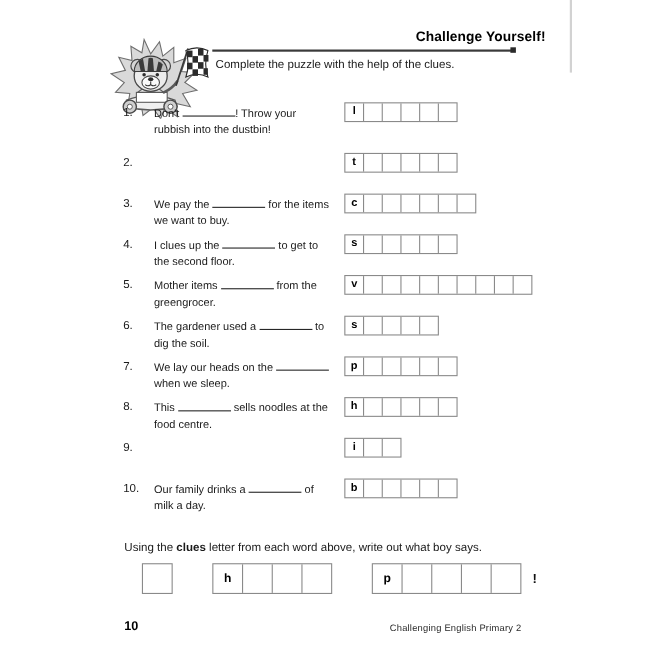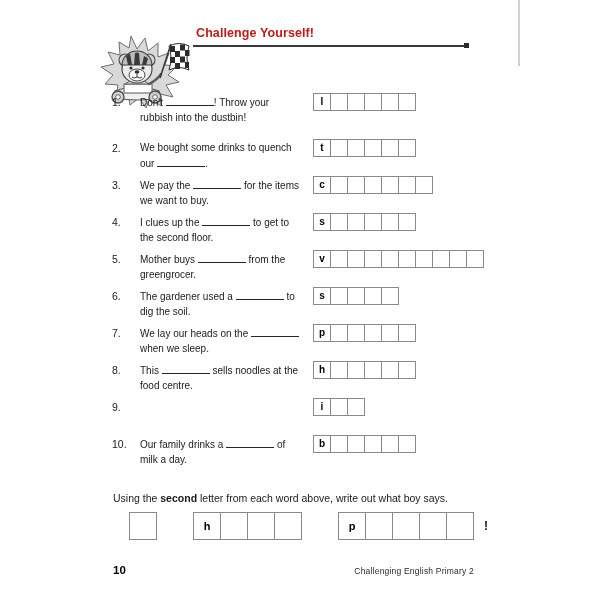--- a/index.html
+++ b/index.html
@@ -46,23 +46,24 @@
   .header-text {
     position: absolute;
     left: 196px;
     top: 8px;
     width: 300px;
   }
   .challenge-title {
     font-size: 12.5px;
     font-weight: bold;
     letter-spacing: 0.1px;
-    color: #b91c1c;
+    color: #000000;
     margin: 0 0 3px 0;
     line-height: 14px;
+    text-align: right;
   }
   .rule-wrap {
     position: relative;
     height: 6px;
     width: 276px;
     margin-left: -3px;
   }
   .rule-line {
     position: absolute;
     left: 0;
@@ -255,39 +256,39 @@
       </g>
     </svg>
   </div>
 
   <div class="header-text">
     <div class="challenge-title">Challenge Yourself!</div>
     <div class="rule-wrap">
       <div class="rule-line"></div>
       <div class="rule-dot"></div>
     </div>
+    <div class="challenge-sub">Complete the puzzle with the help of the clues.</div>
   </div>
 </div>
 
 <div class="questions" id="questions">
     <div class="q-row" style="position: absolute; top: 0px; height: 40px;">
       <div class="q-num">1.</div>
       <div class="q-text"><span>Don't </span><span class="blank" style="width: 48px;"></span><span>!  Throw your rubbish into the dustbin!</span></div>
       <div class="grid">
         <div class="cell">l</div>
         <div class="cell"></div>
         <div class="cell"></div>
         <div class="cell"></div>
         <div class="cell"></div>
         <div class="cell"></div>
       </div>
     </div>
     <div class="q-row" style="position: absolute; top: 46px; height: 40px;">
       <div class="q-num">2.</div>
-      <div class="q-text"><span>We bought some drinks to quench our </span><span class="blank" style="width: 48px;"></span><span>.</span></div>
       <div class="grid">
         <div class="cell">t</div>
         <div class="cell"></div>
         <div class="cell"></div>
         <div class="cell"></div>
         <div class="cell"></div>
         <div class="cell"></div>
       </div>
     </div>
     <div class="q-row" style="position: absolute; top: 83px; height: 40px;">
@@ -310,21 +311,21 @@
         <div class="cell">s</div>
         <div class="cell"></div>
         <div class="cell"></div>
         <div class="cell"></div>
         <div class="cell"></div>
         <div class="cell"></div>
       </div>
     </div>
     <div class="q-row" style="position: absolute; top: 157px; height: 40px;">
       <div class="q-num">5.</div>
-      <div class="q-text"><span>Mother buys </span><span class="blank" style="width: 48px;"></span><span> from the greengrocer.</span></div>
+      <div class="q-text"><span>Mother items </span><span class="blank" style="width: 48px;"></span><span> from the greengrocer.</span></div>
       <div class="grid">
         <div class="cell">v</div>
         <div class="cell"></div>
         <div class="cell"></div>
         <div class="cell"></div>
         <div class="cell"></div>
         <div class="cell"></div>
         <div class="cell"></div>
         <div class="cell"></div>
         <div class="cell"></div>
@@ -382,21 +383,21 @@
         <div class="cell"></div>
         <div class="cell"></div>
         <div class="cell"></div>
         <div class="cell"></div>
         <div class="cell"></div>
       </div>
     </div>
   </div>
 
 <div class="bottom-instruction">
-  <span>Using the </span><b>second</b><span> letter from each word above, write out what boy says.</span>
+  <span>Using the </span><b>clues</b><span> letter from each word above, write out what boy says.</span>
 </div>
 
 <div class="answer-strip" id="answer-strip">
     <div class="strip-grid">
       <div class="cell"></div>
     </div>
     <div class="strip-gap-a"></div>
     <div class="strip-grid">
       <div class="cell">h</div>
       <div class="cell"></div>

